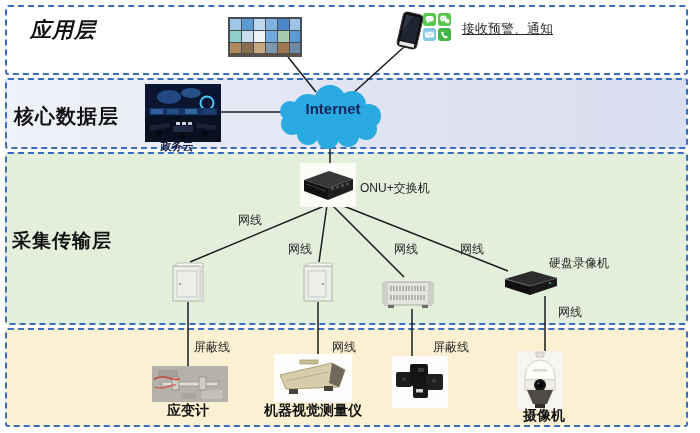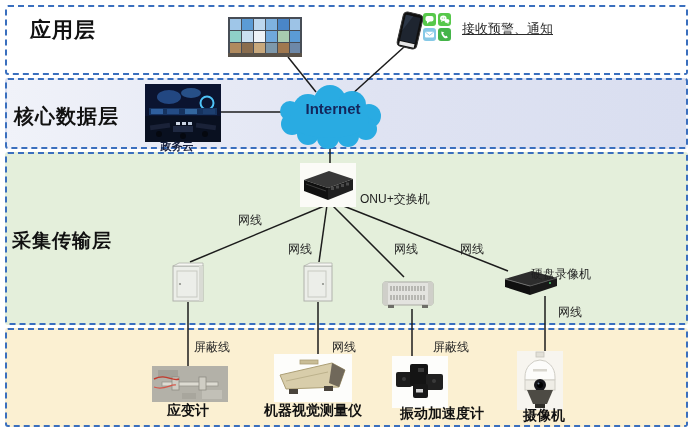--- a/index.html
+++ b/index.html
@@ -19,21 +19,21 @@
   .band-sensor{top:328px;height:99px;background:var(--band_sensor,#fbf0d2);}
   .layer-label{
     position:absolute;z-index:4;font-weight:bold;color:#111;letter-spacing:1px;white-space:nowrap;
   }
   
   .note{position:absolute;z-index:4;color:#2b2b2b;font-size:13px;white-space:nowrap;}
   .pre{white-space:pre-line;}
   .cable-label{position:absolute;z-index:4;font-size:12px;color:#1f1f1f;white-space:nowrap;}
   .dev-caption{position:absolute;z-index:4;font-size:14px;font-weight:600;color:#111;
     transform:translateX(-50%);white-space:nowrap;}
-  .small-label{position:absolute;z-index:4;font-size:12px;color:#1f1f1f;white-space:nowrap;margin-top:11px;}
+  .small-label{position:absolute;z-index:4;font-size:12px;color:#1f1f1f;white-space:nowrap;}
   .gov-caption{position:absolute;z-index:4;font-size:11px;font-weight:bold;color:#17203d;
     width:60px;text-align:center;}
   .internet-text{position:absolute;z-index:4;width:86px;text-align:center;
     font-size:15px;font-weight:bold;color:var(--internet_text,#14265c);}
   
   .node{position:absolute;z-index:3;line-height:0;}
   .lines{position:absolute;left:0;top:0;z-index:2;}
   .cloud-part{fill:var(--cloud_blue,#29abe2);}
   .phone-wrap{transform:rotate(13deg);transform-origin:center;}
   .appgrid{display:grid;grid-template-columns:13px 13px;grid-gap:2px;}
@@ -41,21 +41,21 @@
 </head>
 <body>
 
 <div class="stage">
 
   <div class="band band-application"></div>
   <div class="band band-core"></div>
   <div class="band band-transport"></div>
   <div class="band band-sensor"></div>
 
-  <div class="layer-label" style="left:30px;top:16px;font-size:21px;">应用层</div>
+  <div class="layer-label" style="left:30px;top:16px;font-size:21px;font-style:italic;">应用层</div>
   <div class="layer-label" style="left:14px;top:103px;font-size:20px;text-align:center;">核心数据层</div>
   <div class="layer-label" style="left:12px;top:228px;font-size:19px;">采集传输层</div>
 
   <svg class="lines" width="700" height="433">
     <g stroke="#1c1c1c" stroke-width="1.5">
       <line x1="288" y1="57" x2="316" y2="92"></line>
       <line x1="404" y1="47" x2="351" y2="95"></line>
       <line x1="221" y1="112" x2="282" y2="112"></line>
       <line x1="330" y1="147" x2="330" y2="164"></line>
       <line x1="329" y1="204" x2="190" y2="262"></line>
@@ -246,21 +246,21 @@
           <line x1="33" y1="19" x2="33" y2="24"></line>
           <line x1="36" y1="19" x2="36" y2="24"></line>
           <line x1="39" y1="19" x2="39" y2="24"></line>
           <line x1="42" y1="19" x2="42" y2="24"></line>
       </g>
       <rect x="6" y="29" width="6" height="3" fill="#6e6e68"></rect>
         <rect x="40" y="29" width="6" height="3" fill="#6e6e68"></rect>
     </svg>
   </div>
 
-  <div class="small-label" style="left:531px;top:255px;">硬盘录像机</div>
+  <div class="small-label" style="left:549px;top:255px;">硬盘录像机</div>
   <div class="node" style="left:502px;top:266px;">
     <svg width="58" height="32">
       <polygon points="3,13 30,5 55,12 28,20" fill="#2d2d2d"></polygon>
       <polygon points="3,13 28,20 28,29 3,21" fill="#0f0f0f"></polygon>
       <polygon points="28,20 55,12 55,20 28,29" fill="#191919"></polygon>
       <line x1="3" y1="13" x2="28" y2="20" stroke="#6e6e6e" stroke-width="1"></line>
       <line x1="28" y1="20" x2="55" y2="12" stroke="#555" stroke-width="1"></line>
       <circle cx="48" cy="17" r="1" fill="#46c46a"></circle>
     </svg>
   </div>
@@ -304,21 +304,20 @@
       <rect x="4" y="16" width="16" height="15" rx="2" fill="#1c1c1c"></rect>
       <rect x="18" y="8" width="18" height="22" rx="2" fill="#141414"></rect>
       <rect x="34" y="18" width="17" height="16" rx="2" fill="#202020"></rect>
       <rect x="21" y="28" width="15" height="14" rx="2" fill="#181818"></rect>
       <rect x="24" y="33" width="7" height="3.5" fill="#cfcfcf"></rect>
       <circle cx="12" cy="23" r="2" fill="#3a3a3a"></circle>
         <circle cx="42" cy="25" r="2" fill="#3a3a3a"></circle>
       <rect x="26" y="12" width="6" height="4" fill="#3a3a3a"></rect>
     </svg>
   </div>
-  <div class="dev-caption" style="left:442px;top:405px;">振动加速度计</div>
 
   <div class="node" style="left:517px;top:351px;">
     <svg width="46" height="59">
       <rect width="46" height="59" fill="#f7f5ef"></rect>
       <rect x="19" y="1" width="8" height="5" fill="#e2e0d8" stroke="#c6c4bc" stroke-width="0.8"></rect>
       <path d="M8 26 A15 17 0 0 1 38 26 L38 29 L8 29 Z" fill="#fcfcfa" stroke="#cfcdc5" stroke-width="1"></path>
       <rect x="16" y="18" width="14" height="2.5" fill="#d8d6ce"></rect>
       <rect x="8" y="29" width="30" height="10" fill="#efede6" stroke="#cfcdc5" stroke-width="1"></rect>
       <circle cx="23" cy="34" r="6" fill="#15151a"></circle>
       <circle cx="23" cy="34" r="3" fill="#000"></circle>

